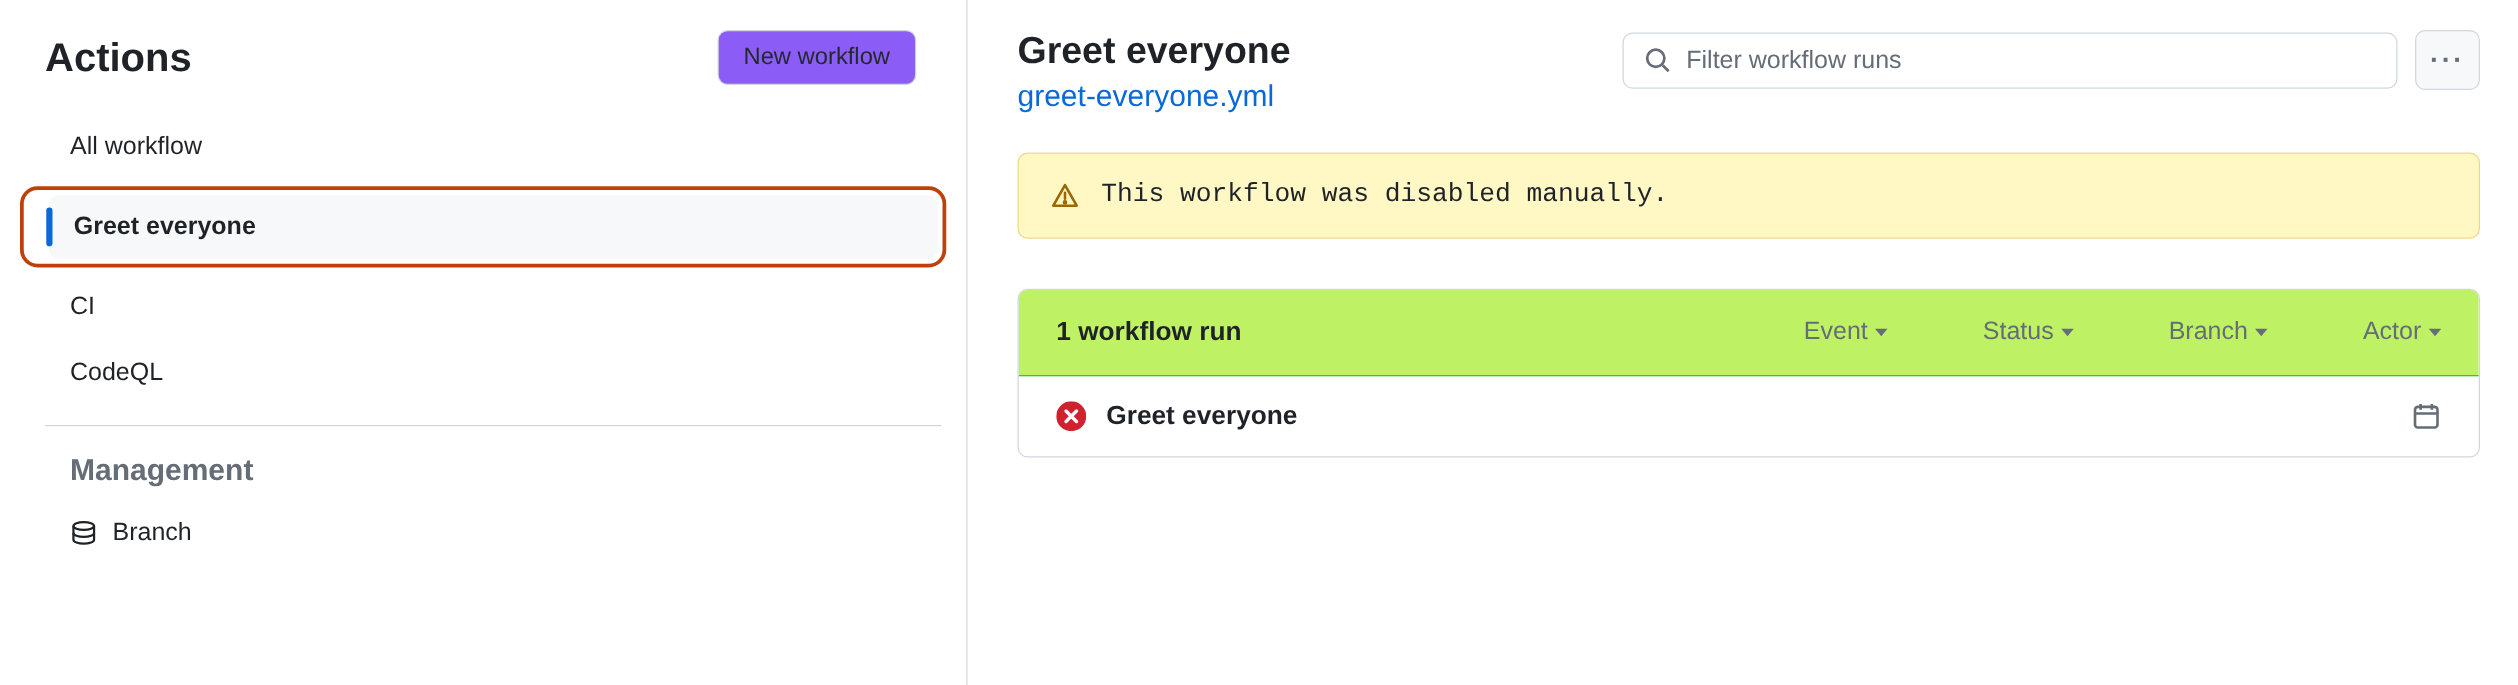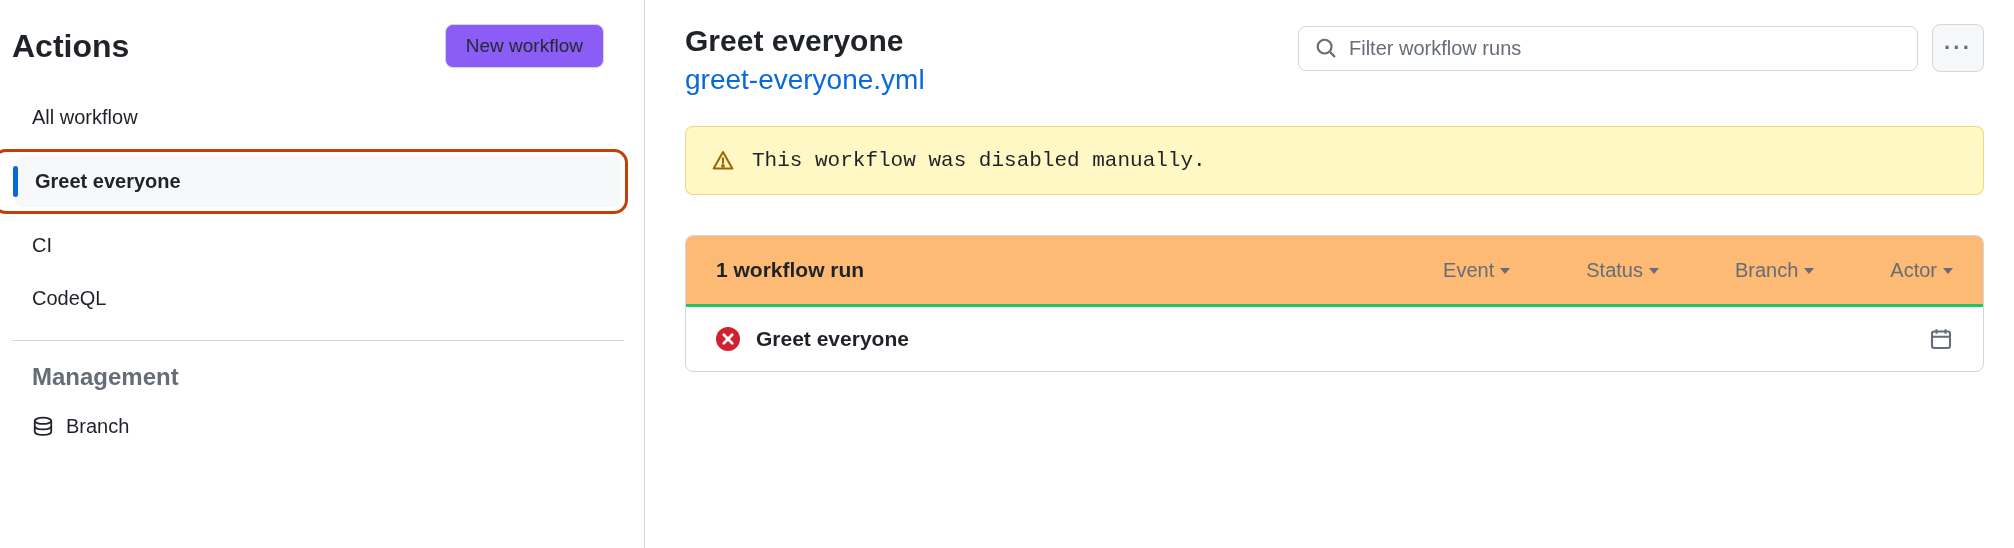--- a/index.html
+++ b/index.html
@@ -6,22 +6,22 @@
     body {
       font-family: -apple-system, BlinkMacSystemFont, "Segoe UI", Helvetica, Arial, sans-serif;
       color: #1f2328;
       background: #fff;
       display: flex;
       width: 2014px;
       height: 548px;
       overflow: hidden;
     }
     .sidebar {
-      width: 645px;
-      padding: 24px 0 0 12px;
+      width: 774px;
+      padding: 24px 0 0 36px;
       border-right: 1px solid #d0d7de;
     }
     .sidebar-header {
       display: flex;
       justify-content: space-between;
       align-items: center;
       padding-right: 40px;
       margin-bottom: 24px;
     }
     .sidebar-title {
@@ -105,21 +105,21 @@
       align-items: flex-start;
       margin-bottom: 30px;
     }
     .wf-title {
       font-size: 30px;
       font-weight: 600;
       margin-bottom: 6px;
     }
     .wf-file-link {
       color: #0969da;
-      font-size: 28px;
+      font-size: 24px;
       text-decoration: none;
       cursor: pointer;
     }
     .header-right {
       display: flex;
       align-items: center;
       gap: 14px;
     }
     .search-wrap {
       display: flex;
@@ -171,25 +171,25 @@
     .alert-text {
       font-size: 21px;
       font-family: Liberation Mono, monospace;
     }
     .runs-box {
       border: 1px solid #d0d7de;
       border-radius: 8px;
       overflow: hidden;
     }
     .runs-head {
-      background: #fdba74;
-      border-bottom: 3px solid #22c55e;
+      background: #bef264;
+      border-bottom: 1px solid #22c55e;
       padding: 22px 30px;
       display: flex;
-      align-items: flex-end;
+      align-items: flex-start;
       justify-content: space-between;
     }
     .runs-count {
       font-size: 21px;
       font-weight: 600;
     }
     .filters {
       display: flex;
       gap: 76px;
     }

